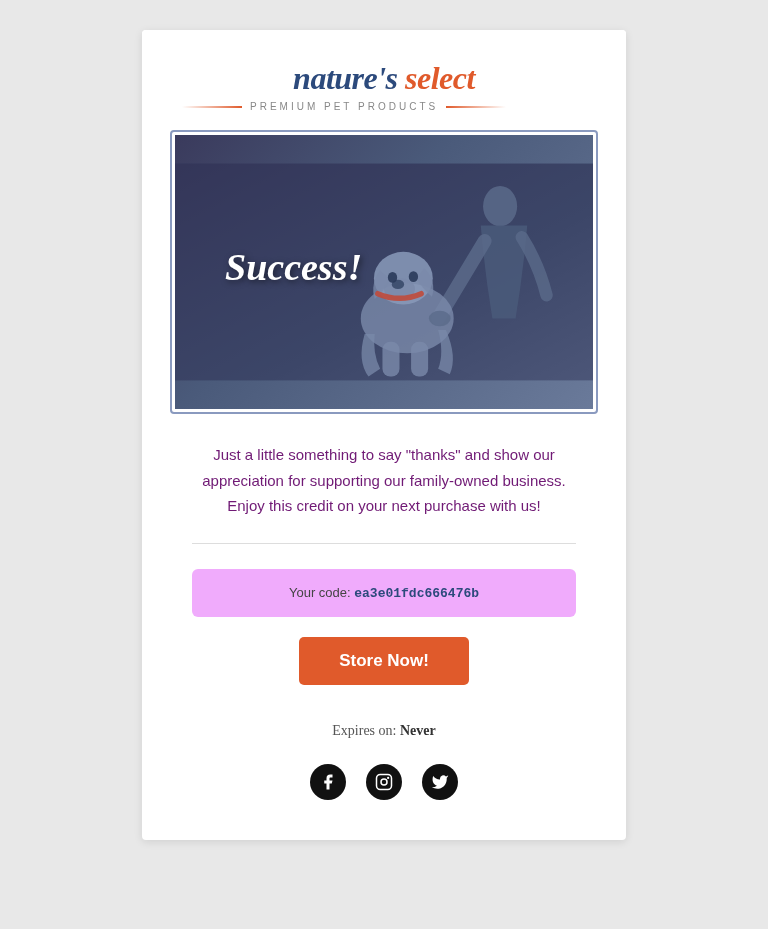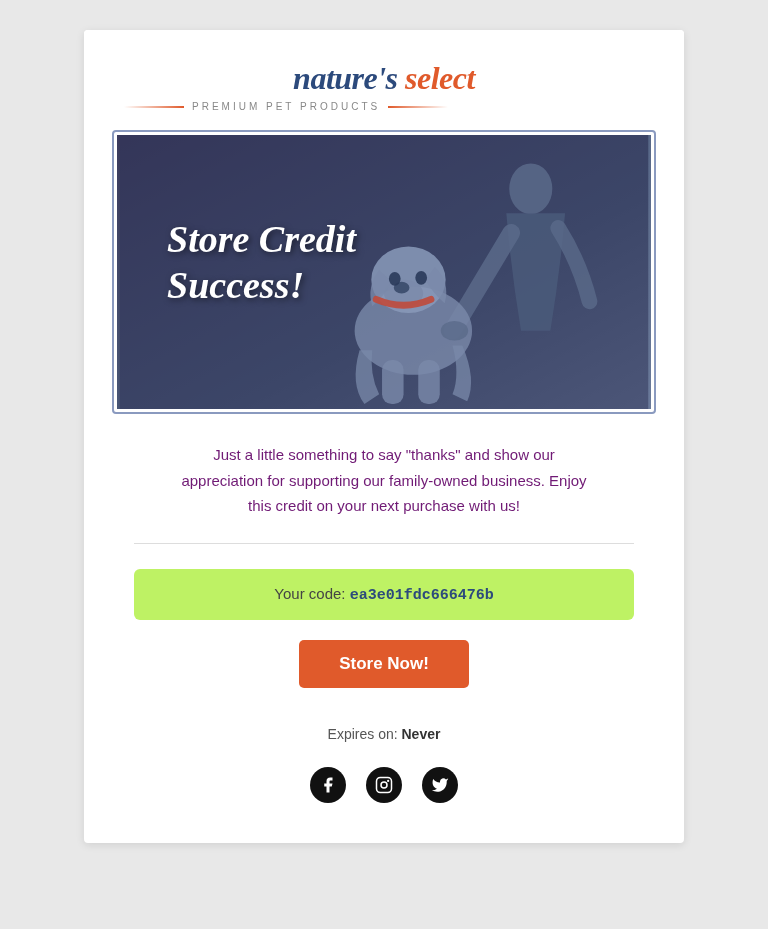--- a/index.html
+++ b/index.html
@@ -7,21 +7,21 @@
       background-color: #e8e8e8;
       font-family: Georgia, 'Times New Roman', serif;
       display: flex;
       justify-content: center;
       align-items: flex-start;
       min-height: 929px;
       padding: 30px 0;
     }
     .email-container {
       background: #ffffff;
-      width: 600px;
+      width: 484px;
       border-radius: 4px;
       overflow: hidden;
       box-shadow: 0 2px 8px rgba(0,0,0,0.1);
     }
     .header {
       padding: 30px 40px 20px;
       text-align: center;
       background: #fff;
     }
     .brand-name {
@@ -104,24 +104,24 @@
       font-family: Arial, sans-serif;
       max-width: 420px;
       margin: 0 auto 24px;
     }
     .divider {
       border: none;
       border-top: 1px solid #ddd;
       margin: 10px 0 25px;
     }
     .code-box {
-      background: #bef264;
+      background: #f0abfc;
       border-radius: 6px;
       padding: 16px 30px;
-      font-size: 15px;
+      font-size: 13px;
       color: #444;
       font-family: Arial, sans-serif;
       margin-bottom: 20px;
     }
     .code-value {
       font-weight: bold;
       color: #2c4a7c;
       font-family: 'Courier New', monospace;
     }
     .shop-button {
@@ -134,21 +134,21 @@
       padding: 14px 40px;
       border-radius: 5px;
       border: none;
       cursor: pointer;
       text-decoration: none;
       margin-bottom: 18px;
     }
     .expires-text {
       font-size: 14px;
       color: #555;
-      font-family: Liberation Sans, sans-serif;
+      font-family: Liberation Serif, serif;
       margin-bottom: 25px;
     }
     .expires-text strong {
       color: #333;
     }
     .social-icons {
       display: flex;
       justify-content: center;
       gap: 20px;
       margin-bottom: 10px;
@@ -239,21 +239,20 @@
         <rect x="268" y="230" width="22" height="45" rx="10" fill="#7a8aaa" opacity="0.8"></rect>
         <rect x="305" y="230" width="22" height="45" rx="10" fill="#7a8aaa" opacity="0.8"></rect>
 
         <path d="M245 220 Q235 255 250 275 L265 265 Q255 245 258 220 Z" fill="#7a8aaa" opacity="0.75"></path>
         <path d="M350 215 Q365 250 355 272 L340 265 Q348 245 340 215 Z" fill="#7a8aaa" opacity="0.75"></path>
 
         <ellipse cx="342" cy="200" rx="14" ry="10" fill="#5a6a8a" opacity="0.8"></ellipse>
       </svg>
 
       <div class="hero-text">
-        <div>Store Credit</div>
         <div>Success!</div>
       </div>
     </div>
   </div>
 
   <div class="content-area">
     <p class="description-text">Just a little something to say "thanks" and show our appreciation for supporting our family-owned business. Enjoy this credit on your next purchase with us!</p>
 
     <hr class="divider">
 

